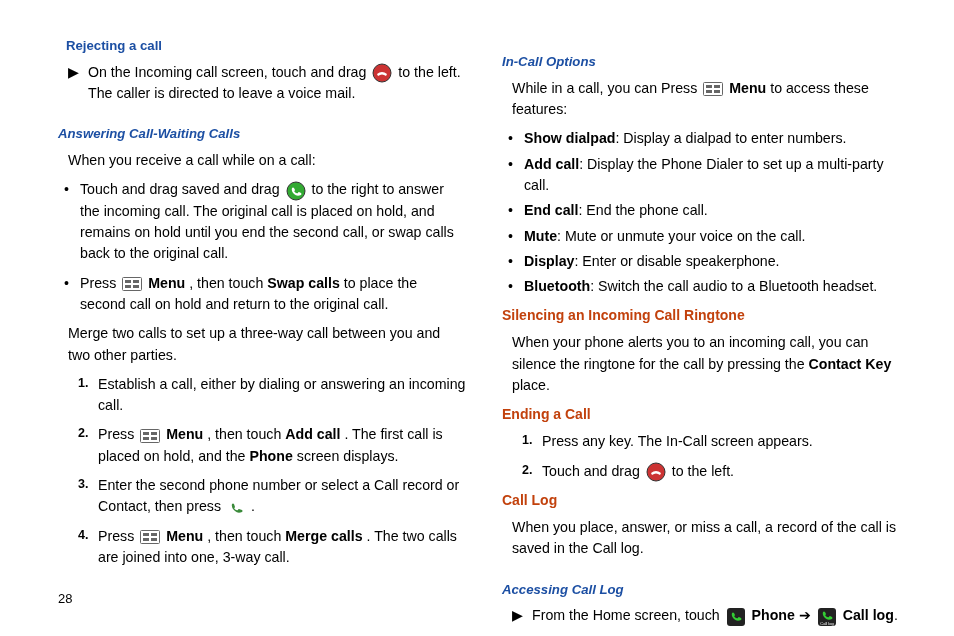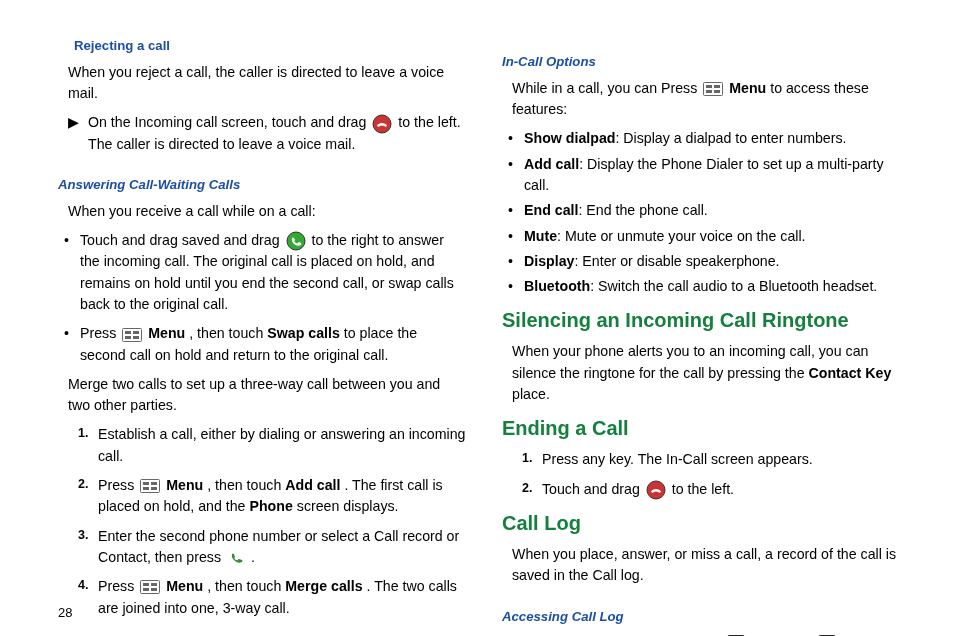--- a/index.html
+++ b/index.html
@@ -21,66 +21,65 @@
     gap: 36px;
   }
   .col {
     flex: 1;
     min-width: 0;
   }
   .h-blue-bold {
     color: #1c4fa3;
     font-weight: bold;
     font-size: 13.2px;
-    margin: 4px 0 6px 16px;
+    margin: 4px 0 6px 8px;
   }
   .h-blue-italic {
     color: #1c4fa3;
     font-weight: bold;
     font-style: italic;
     font-size: 13.2px;
     margin: 20px 0 6px 0;
   }
   .h-blue-big {
-    color: #15803d;
+    color: #c2410c;
     font-weight: bold;
-    font-size: 20px;
+    font-size: 14px;
     margin: 8px 0 6px 0;
   }
   p { margin: 4px 0 8px 0; }
   .indent1 { margin-left: 10px; }
   .bullet-row { display:flex; margin: 4px 0 8px 0; }
   .bullet-row .mark { width: 22px; flex-shrink:0; text-align:left; padding-left:6px;}
   .bullet-row .mark.num { font-weight:bold; font-size:12.5px; padding-left:20px; width:40px;}
   .bullet-row .mark.tri { padding-left:10px; width:30px; }
   .bullet-row .txt { flex:1; }
   .tight .bullet-row { margin: 2px 0 4px 0; }
   b { font-weight: bold; }
   .icon {
     display:inline-block;
     vertical-align: middle;
     margin: 0 2px;
   }
   .icon svg { display:block; }
   .pagenum {
     position: absolute;
     left: 58px;
-    bottom: 14px;
+    bottom: 28px;
     font-size: 13px;
   }
   .arrow { font-family: Arial; }
 </style>
 </head>
 <body>
 
 <div class="page">
 
   <div class="col">
     <div class="h-blue-bold">Rejecting a call</div>
-    <p class="indent1">When you reject a call, the caller is directed to leave a voice mail.</p>
 
     <div class="bullet-row">
       <div class="mark tri">▶</div>
       <div class="txt">
         <span>On the Incoming call screen, touch and drag </span>
         <span class="icon"><svg width="20" height="20">
               <circle cx="10" cy="10" r="9" fill="#c33" stroke="#333" stroke-width="1"></circle>
               <path d="M5 11 Q10 7 15 11 L14 13 Q10 10 6 13 Z" fill="#fff"></path>
             </svg></span>
         <span> to the left. The caller is directed to leave a voice mail.</span>

